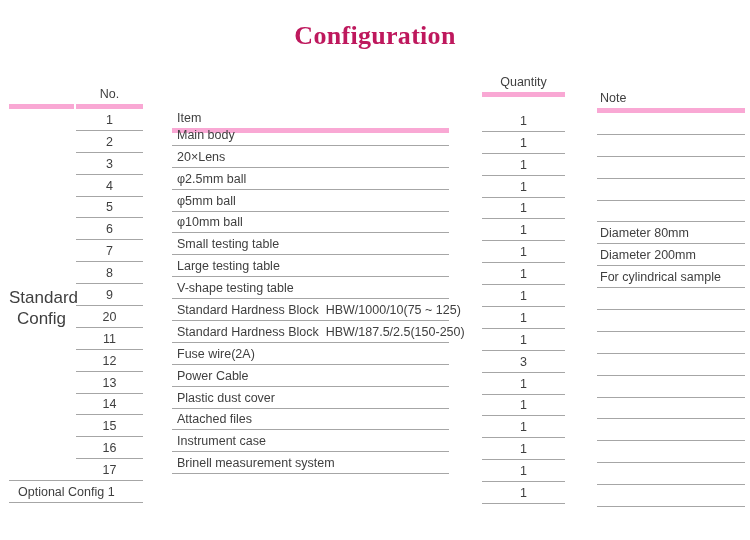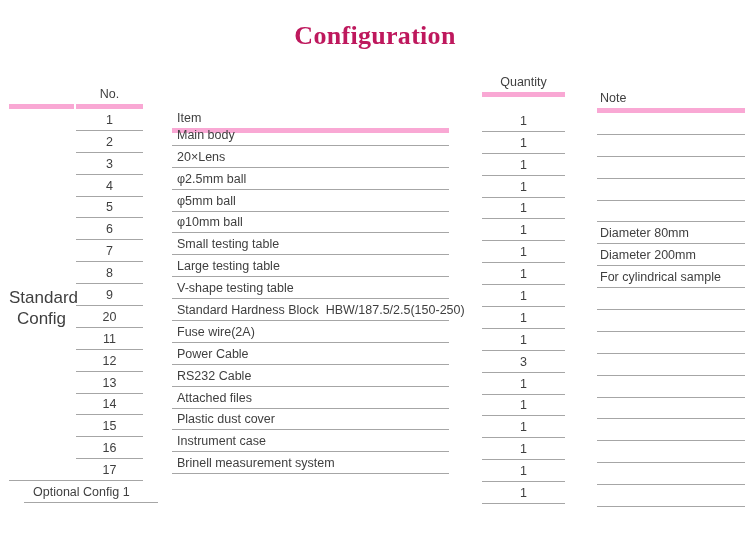--- a/index.html
+++ b/index.html
@@ -26,21 +26,21 @@
     border-bottom:1px solid #a6a6a6;
   }
   .center{justify-content:center;}
   .pad5{padding-left:5px;}
   .pad3{padding-left:3px;}
   .group-label{
     position:absolute;left:9px;top:287px;width:65px;text-align:center;
     font-size:17px;line-height:21px;color:#3f3f3f;
   }
   .optional-row{
-    position:absolute;left:24px;top:481.3px;width:134px;height:21.9px;
+    position:absolute;left:9px;top:481.3px;width:134px;height:21.9px;
     box-sizing:border-box;display:flex;align-items:flex-end;
     padding-bottom:3px;padding-left:9px;font-size:12.5px;white-space:pre;
     border-bottom:1px solid #a6a6a6;color:#3f3f3f;
   }
   .optional-top-line{
     position:absolute;left:9px;top:480.3px;width:68px;height:1px;background:#a6a6a6;
   }
   
   .group-head-line{left:9px;top:88px;width:65px;}
   .head-no{left:76px;top:88px;width:67px;}
@@ -92,26 +92,26 @@
       </div>
     <div class="col col-item" id="item-col">
         <div class="cell">Main body</div>
         <div class="cell">20×Lens</div>
         <div class="cell">φ2.5mm ball</div>
         <div class="cell">φ5mm ball</div>
         <div class="cell">φ10mm ball</div>
         <div class="cell">Small testing table</div>
         <div class="cell">Large testing table</div>
         <div class="cell">V-shape testing table</div>
+        <div class="cell">Standard Hardness Block  HBW/1000/10(75 ~ 125)</div>
         <div class="cell">Standard Hardness Block  HBW/187.5/2.5(150-250)</div>
         <div class="cell">Fuse wire(2A)</div>
         <div class="cell">Power Cable</div>
-        <div class="cell">RS232 Cable</div>
+        <div class="cell">Plastic dust cover</div>
         <div class="cell">Attached files</div>
-        <div class="cell">Plastic dust cover</div>
         <div class="cell">Instrument case</div>
         <div class="cell">Brinell measurement system</div>
       </div>
     <div class="col col-qty" id="qty-col">
         <div class="cell">1</div>
         <div class="cell">1</div>
         <div class="cell">1</div>
         <div class="cell">1</div>
         <div class="cell">1</div>
         <div class="cell">1</div>

